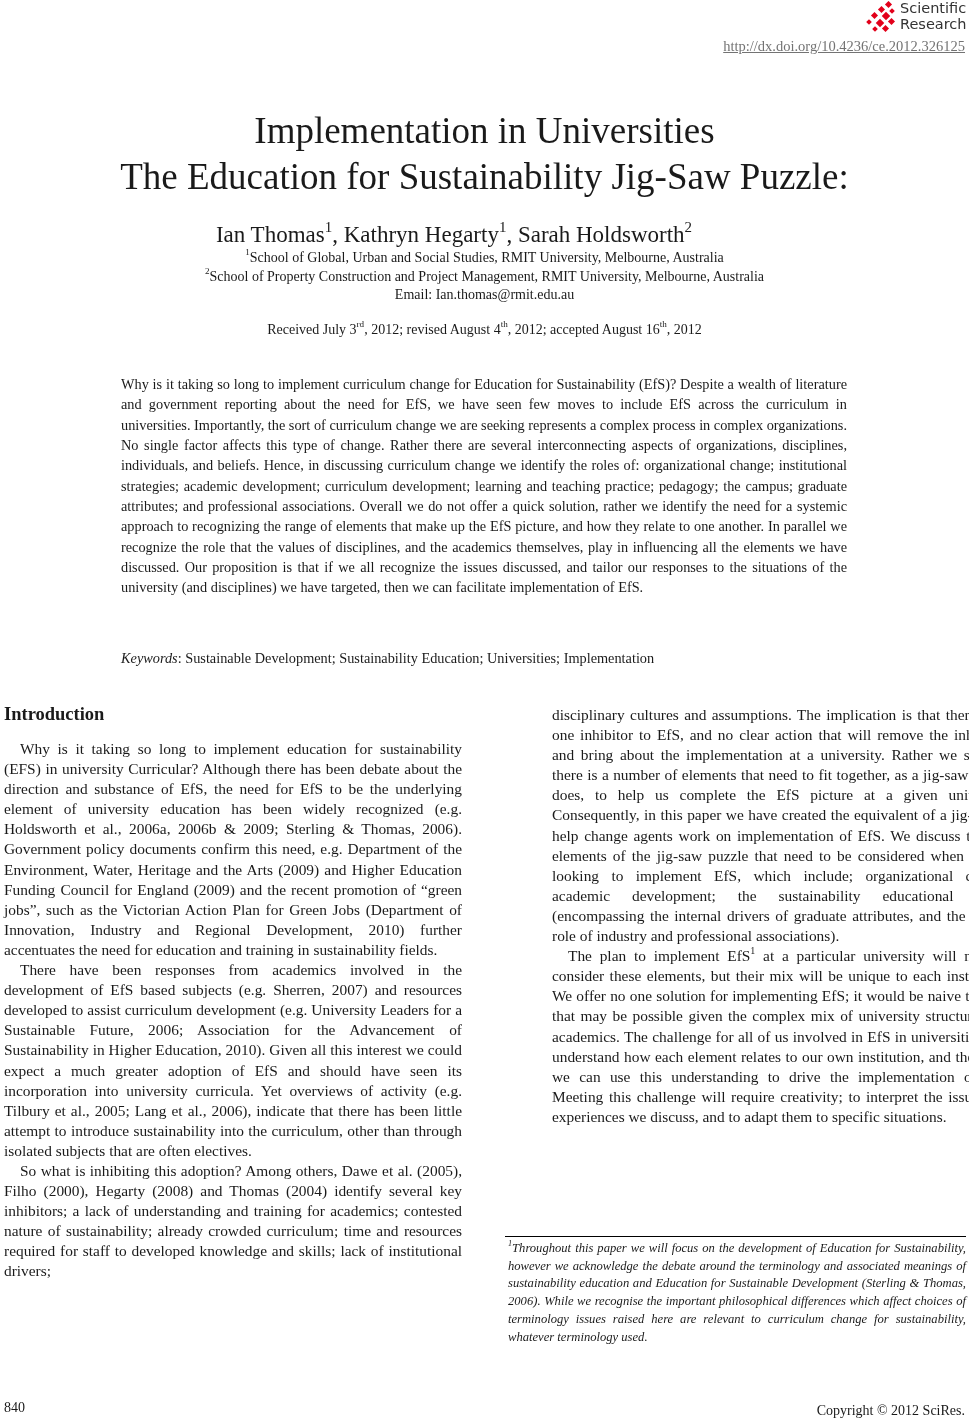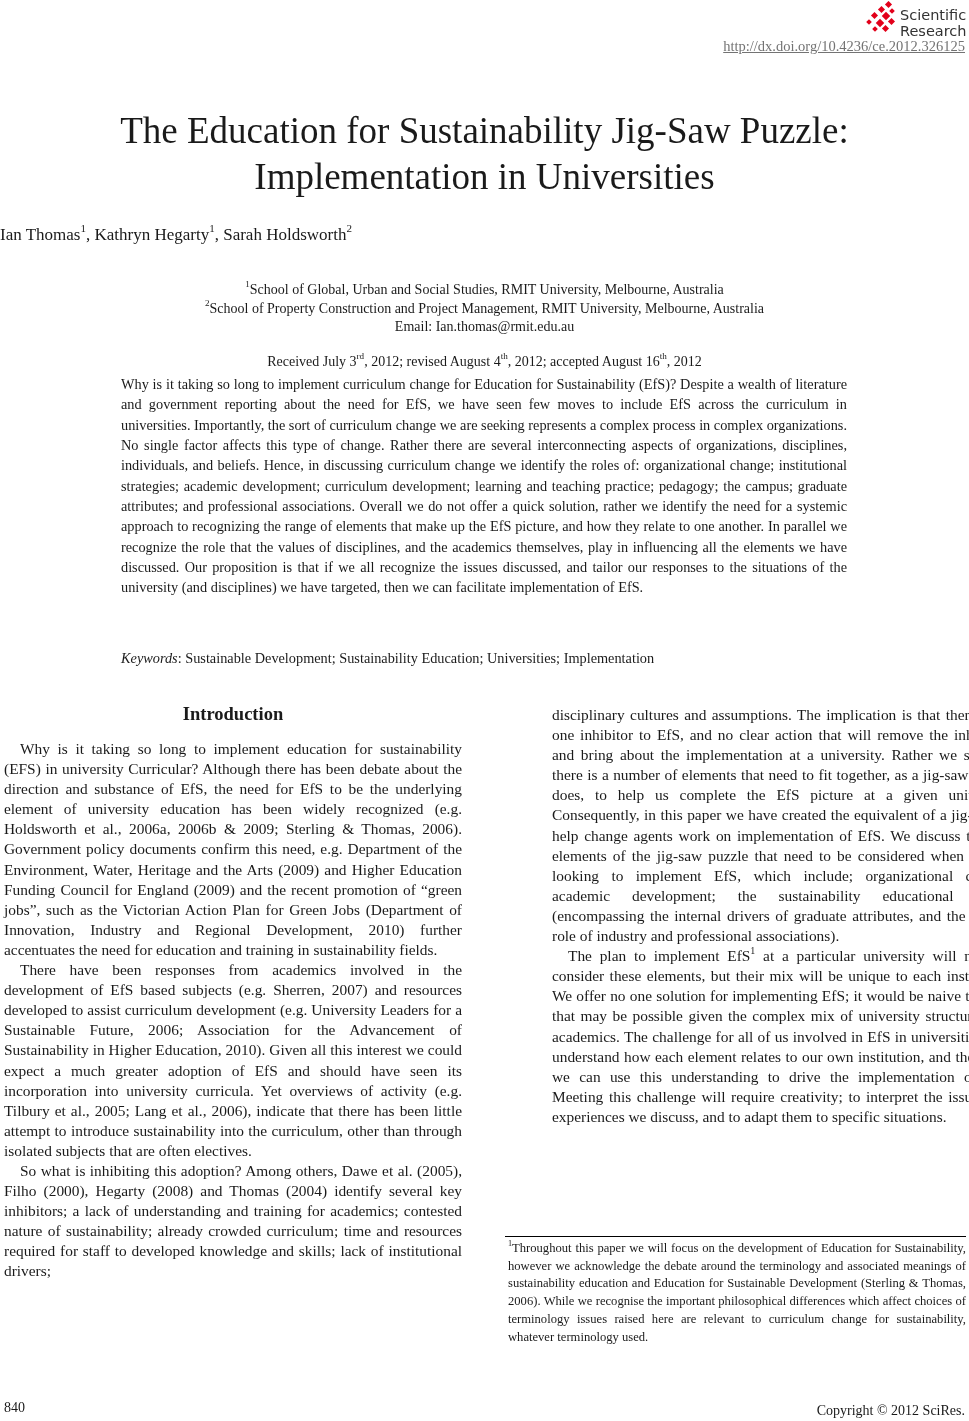--- a/index.html
+++ b/index.html
@@ -2,42 +2,42 @@
 <html><head>
 <meta charset="utf-8">
 <style>
   html, body { margin: 0; padding: 0; background: #ffffff; }
   body { width: 969px; height: 1421px; position: relative; overflow: hidden;
          font-family: "Liberation Serif", "DejaVu Serif", serif; color: #1a1a1a; }
   .hdr-left { position: absolute; left: 4px; top: 3px; font-size: 14.5px; line-height: 17.5px; }
   .hdr-left div { white-space: nowrap; }
   .logo { position: absolute; left: 866px; top: 0px; width: 103px; height: 36px; }
   .logo-text { position: absolute; left: 34px; top: 0; font-family: "DejaVu Sans", sans-serif;
-               font-size: 14.5px; line-height: 16px; color: #333; margin-top: 7px; }
+               font-size: 14.5px; line-height: 16px; color: #333; }
   .doi { position: absolute; right: 4px; top: 38px; font-size: 14.5px; color: #737373;
          text-decoration: underline; white-space: nowrap; }
   .title { position: absolute; left: 0; width: 969px; top: 108px; text-align: center;
            font-size: 37px; line-height: 46px; }
-  .authors { position: absolute; left: 0; width: 908px; top: 224px; text-align: left;
-             font-size: 17px; line-height: 22px; }
-  .affil { position: absolute; left: 0; width: 969px; text-align: center; font-size: 14px; line-height: 20px; margin-top: 32px; }
+  .authors { position: absolute; left: 0; width: 908px; top: 224px; text-align: center;
+             font-size: 23px; line-height: 22px; }
+  .affil { position: absolute; left: 0; width: 969px; text-align: center; font-size: 14px; line-height: 20px; }
   sup { font-size: 65%; line-height: 0; position: relative; top: -0.1em; }
   .abstract { position: absolute; left: 121px; width: 726px; top: 374px; font-size: 14.3px;
               line-height: 20.35px; text-align: justify; }
   .keywords { position: absolute; left: 121px; top: 650px; font-size: 14.3px; white-space: nowrap; }
   .col { position: absolute; font-size: 15.4px; line-height: 20.1px; text-align: justify; }
   .col-left { left: 4px; width: 458px; top: 739px; }
   .col-right { left: 505px; width: 461px; top: 705px; margin-left: 47px; }
   .col p { margin: 0; text-indent: 16px; }
   .col p.noindent { text-indent: 0; }
-  .intro-heading { position: absolute; left: 4px; width: 458px; top: 704px; text-align: center;
+  .intro-heading { position: absolute; left: 4px; width: 458px; top: 704px; text-align: left;
                    font-weight: bold; font-size: 18.5px; }
   .fn-rule { position: absolute; left: 505px; width: 461px; top: 1236px; border-top: 1px solid #000; }
   .footnote { position: absolute; left: 508px; width: 458px; top: 1240px; font-size: 12.6px;
-              line-height: 17.7px; text-align: justify; }
+              line-height: 17.7px; text-align: justify; font-style: italic; }
   .page-num { position: absolute; left: 4px; top: 1400px; font-size: 14px; }
   .copyright { position: absolute; right: 4px; top: 1403px; font-size: 14px; }
 </style>
 </head>
 <body>
 
 <div class="hdr-left">
 </div>
 
 <div class="logo">
@@ -57,22 +57,22 @@
   </svg>
   <div class="logo-text">
     <div>Scientific</div>
     <div>Research</div>
   </div>
 </div>
 
 <a class="doi">http://dx.doi.org/10.4236/ce.2012.326125</a>
 
 <div class="title">
+  <div>Implementation in Universities</div>
   <div>The Education for Sustainability Jig-Saw Puzzle:</div>
-  <div>Implementation in Universities</div>
 </div>
 
 <div class="authors">
   <span>Ian Thomas</span><sup>1</sup><span>, </span><span>Kathryn Hegarty</span><sup>1</sup><span>, </span><span>Sarah Holdsworth</span><sup>2</sup>
 </div>
 
 <div class="affil" style="top:248px;"><sup>1</sup><span>School of Global, Urban and Social Studies, RMIT University, Melbourne, Australia</span></div>
 <div class="affil" style="top:267px;"><sup>2</sup><span>School of Property Construction and Project Management, RMIT University, Melbourne, Australia</span></div>
 <div class="affil" style="top:285px;">Email: Ian.thomas@rmit.edu.au</div>
 

